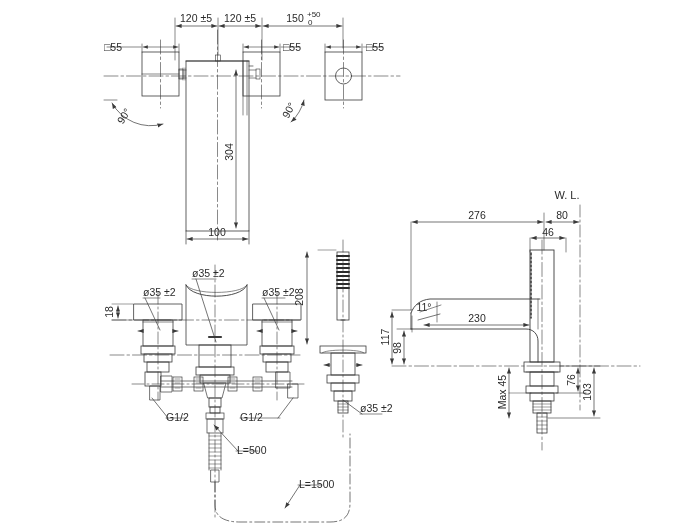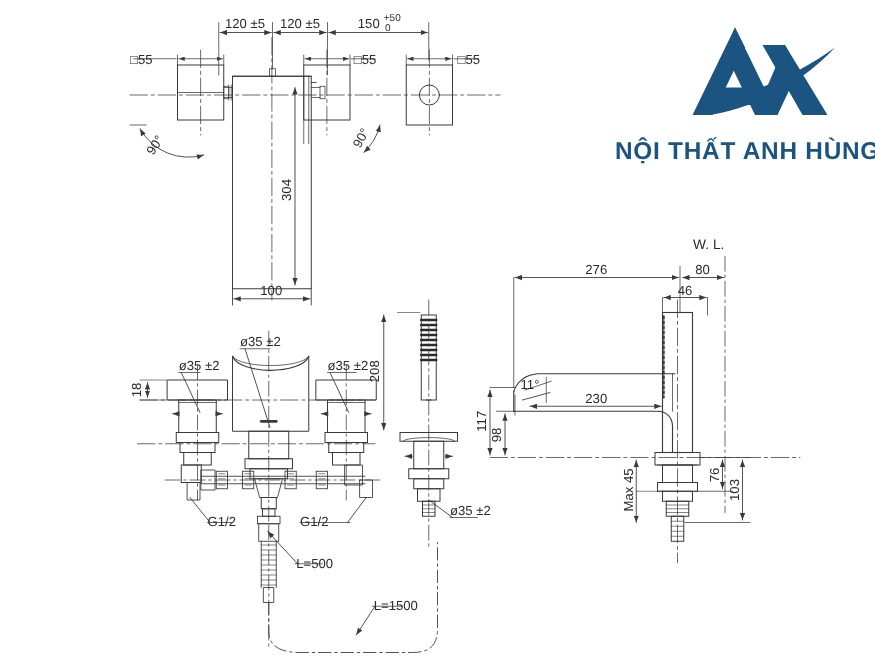--- a/index.html
+++ b/index.html
@@ -404,28 +404,14 @@
     <text class="dim" x="389" y="337" text-anchor="middle" transform="rotate(-90 389 337)">117</text>
     <text class="dim" x="401" y="348" text-anchor="middle" transform="rotate(-90 401 348)">98</text>
     <text class="dim" x="424" y="311" text-anchor="middle">11°</text>
     <text class="dim" x="575" y="380" text-anchor="middle" transform="rotate(-90 575 380)">76</text>
     <text class="dim" x="591" y="392" text-anchor="middle" transform="rotate(-90 591 392)">103</text>
     <text class="dim" x="506" y="392" text-anchor="middle" transform="rotate(-90 506 392)">Max 45</text>
     <text class="dim-l" x="567" y="199" text-anchor="middle">W. L.</text>
   </g>
 </svg>
 
-<div id="logo">
-  <svg viewBox="0 0 200 94">
-    <g fill="#1b5480">
-      <path d="M62,78 L96,8 L104,24 L78,78 Z"></path>
-      <path d="M96,8 L104,24 L112,8 Z" opacity="0"></path>
-      <path d="M96,8 L130,78 L112,78 L88,28 Z"></path>
-      <path d="M82,56 L112,56 L120,70 L74,70 Z"></path>
-      <path d="M118,22 L136,22 L170,78 L150,78 Z"></path>
-      <path d="M112,78 L136,22 L146,44 L130,78 Z"></path>
-      <path d="M72,70 C108,62 146,46 176,24 C150,52 114,72 76,78 Z"></path>
-    </g>
-  </svg>
-  <div class="brand">NỘI THẤT ANH HÙNG</div>
+
 </div>
 
-</div>
-
 </body></html>

